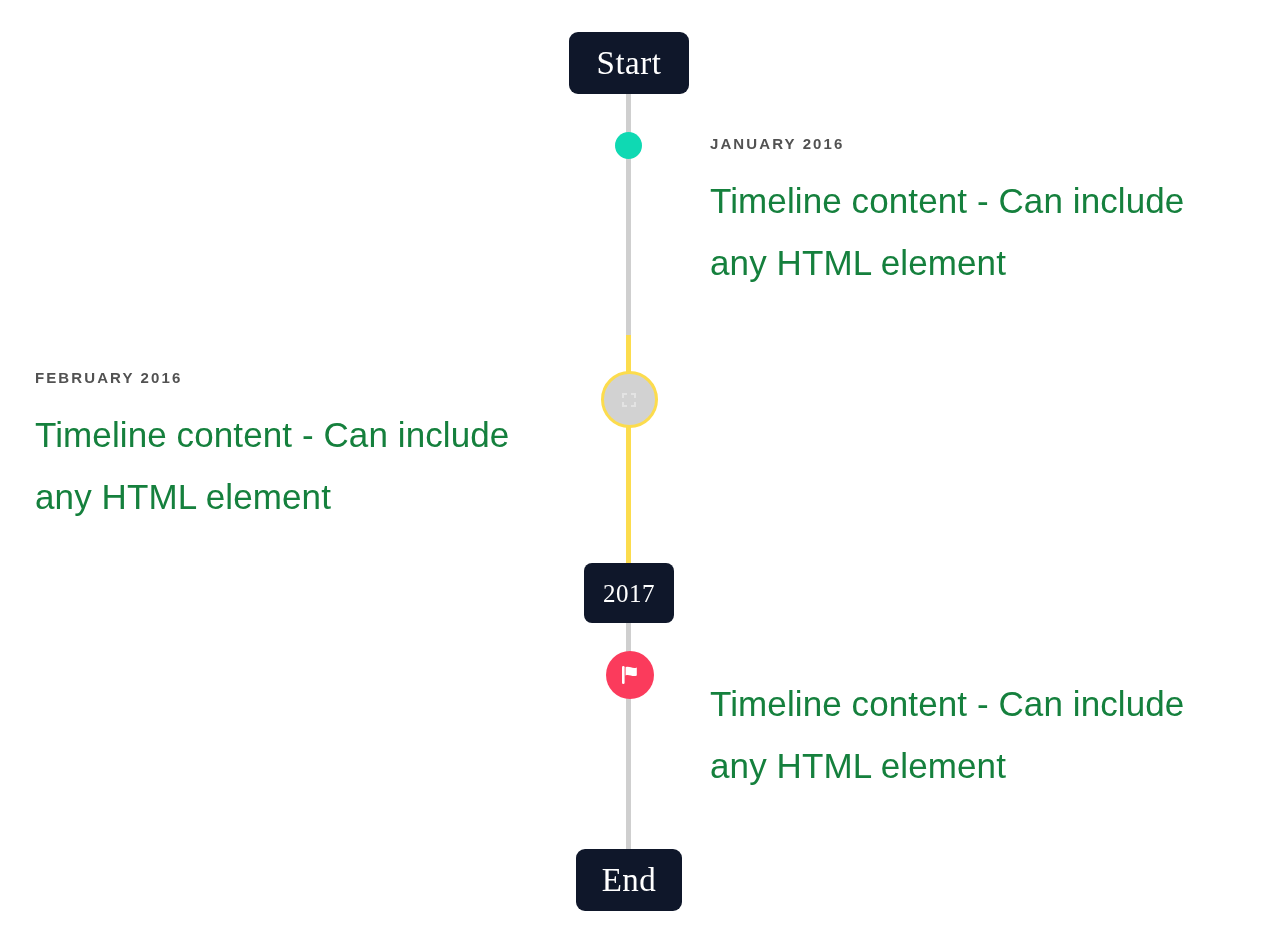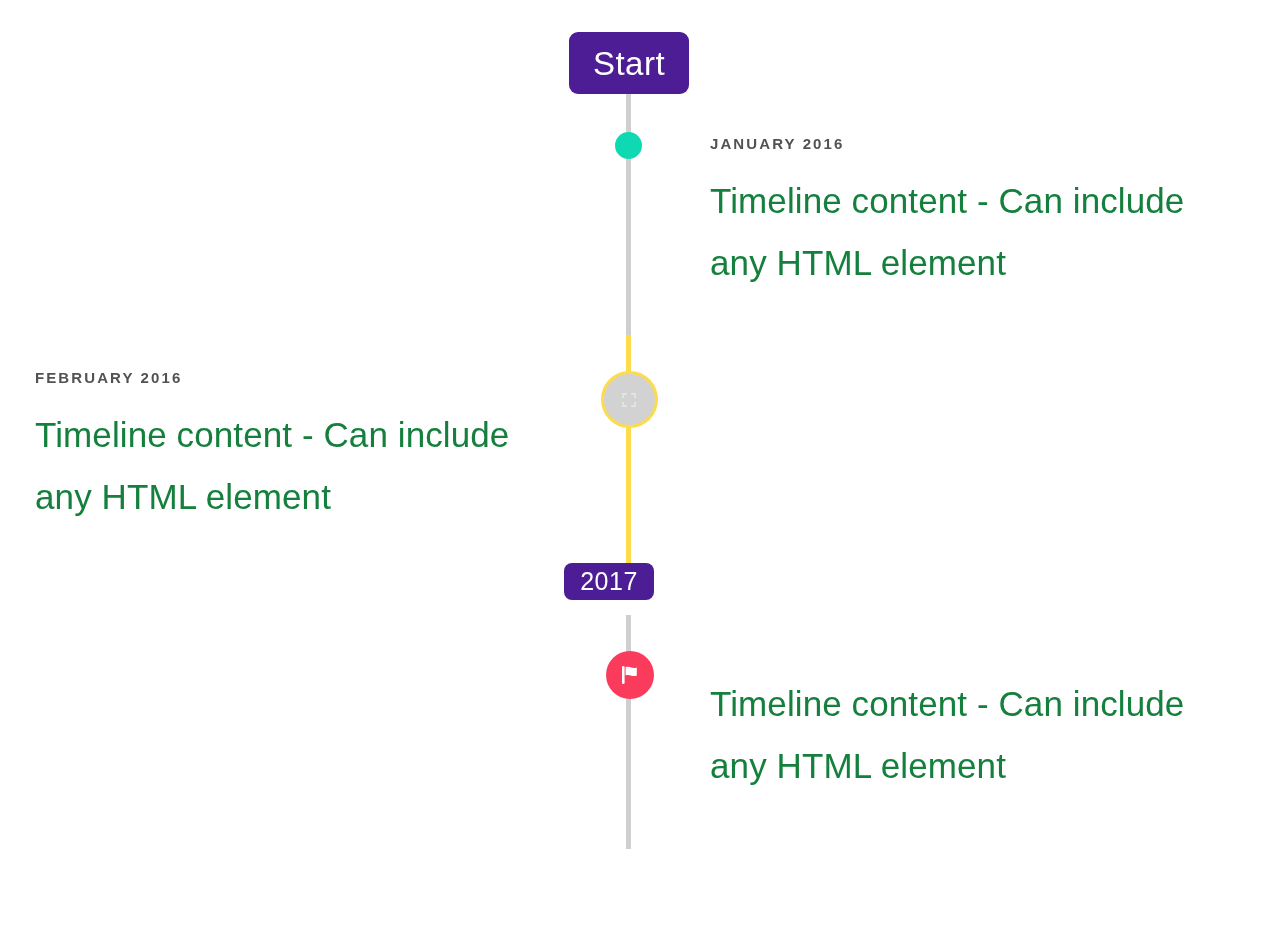--- a/index.html
+++ b/index.html
@@ -30,33 +30,34 @@
     border-radius: 0;
   }
   .axis-gray   { background: #cfcfcf; }
   .axis-yellow { background: #fcdc4d; }
 
   
   .cap {
     position: absolute;
     height: 62px;
     border-radius: 9px;
-    background: #4c1d95;
+    background: #0f172a;
     color: #ffffff;
     display: flex;
     align-items: center;
     justify-content: center;
     font-size: 33px;
     font-weight: 400;
     letter-spacing: 0.5px;
     line-height: 1;
     user-select: none;
+    font-family: Liberation Serif, serif;
   }
   .cap-start { left: 569px; top: 32px;  width: 120px; }
-  .cap-mid   { left: 564px; top: 563px; width: 90px;  height: 37px; font-size: 25px; border-radius: 8px; }
+  .cap-mid   { left: 584px; top: 563px; width: 90px;  height: 60px; font-size: 25px; border-radius: 8px; }
   .cap-end   { left: 576px; top: 849px; width: 106px; }
 
   
   .marker { position: absolute; border-radius: 50%; box-sizing: border-box; }
 
   .marker-dot {
     left: 615px;
     top: 132px;
     width: 27px;
     height: 27px;
@@ -166,14 +167,15 @@
     <svg width="26" height="26" viewBox="0 0 26 26" xmlns="http://www.w3.org/2000/svg">
       <rect x="5" y="4" width="2.6" height="18" rx="1.2" fill="#ffffff"></rect>
       <path d="M8.6 5.2 C12 3.4 15.4 7.2 19.8 5.4 L19.8 13.6 C15.4 15.4 12 11.6 8.6 13.4 Z" fill="#ffffff"></path>
     </svg>
   </div>
 
   <div class="entry entry-right e-mar">
     <div class="entry-body">Timeline content - Can include any HTML element</div>
   </div>
 
+  <div class="cap cap-end">End</div>
 
 </div>
 
 </body></html>

